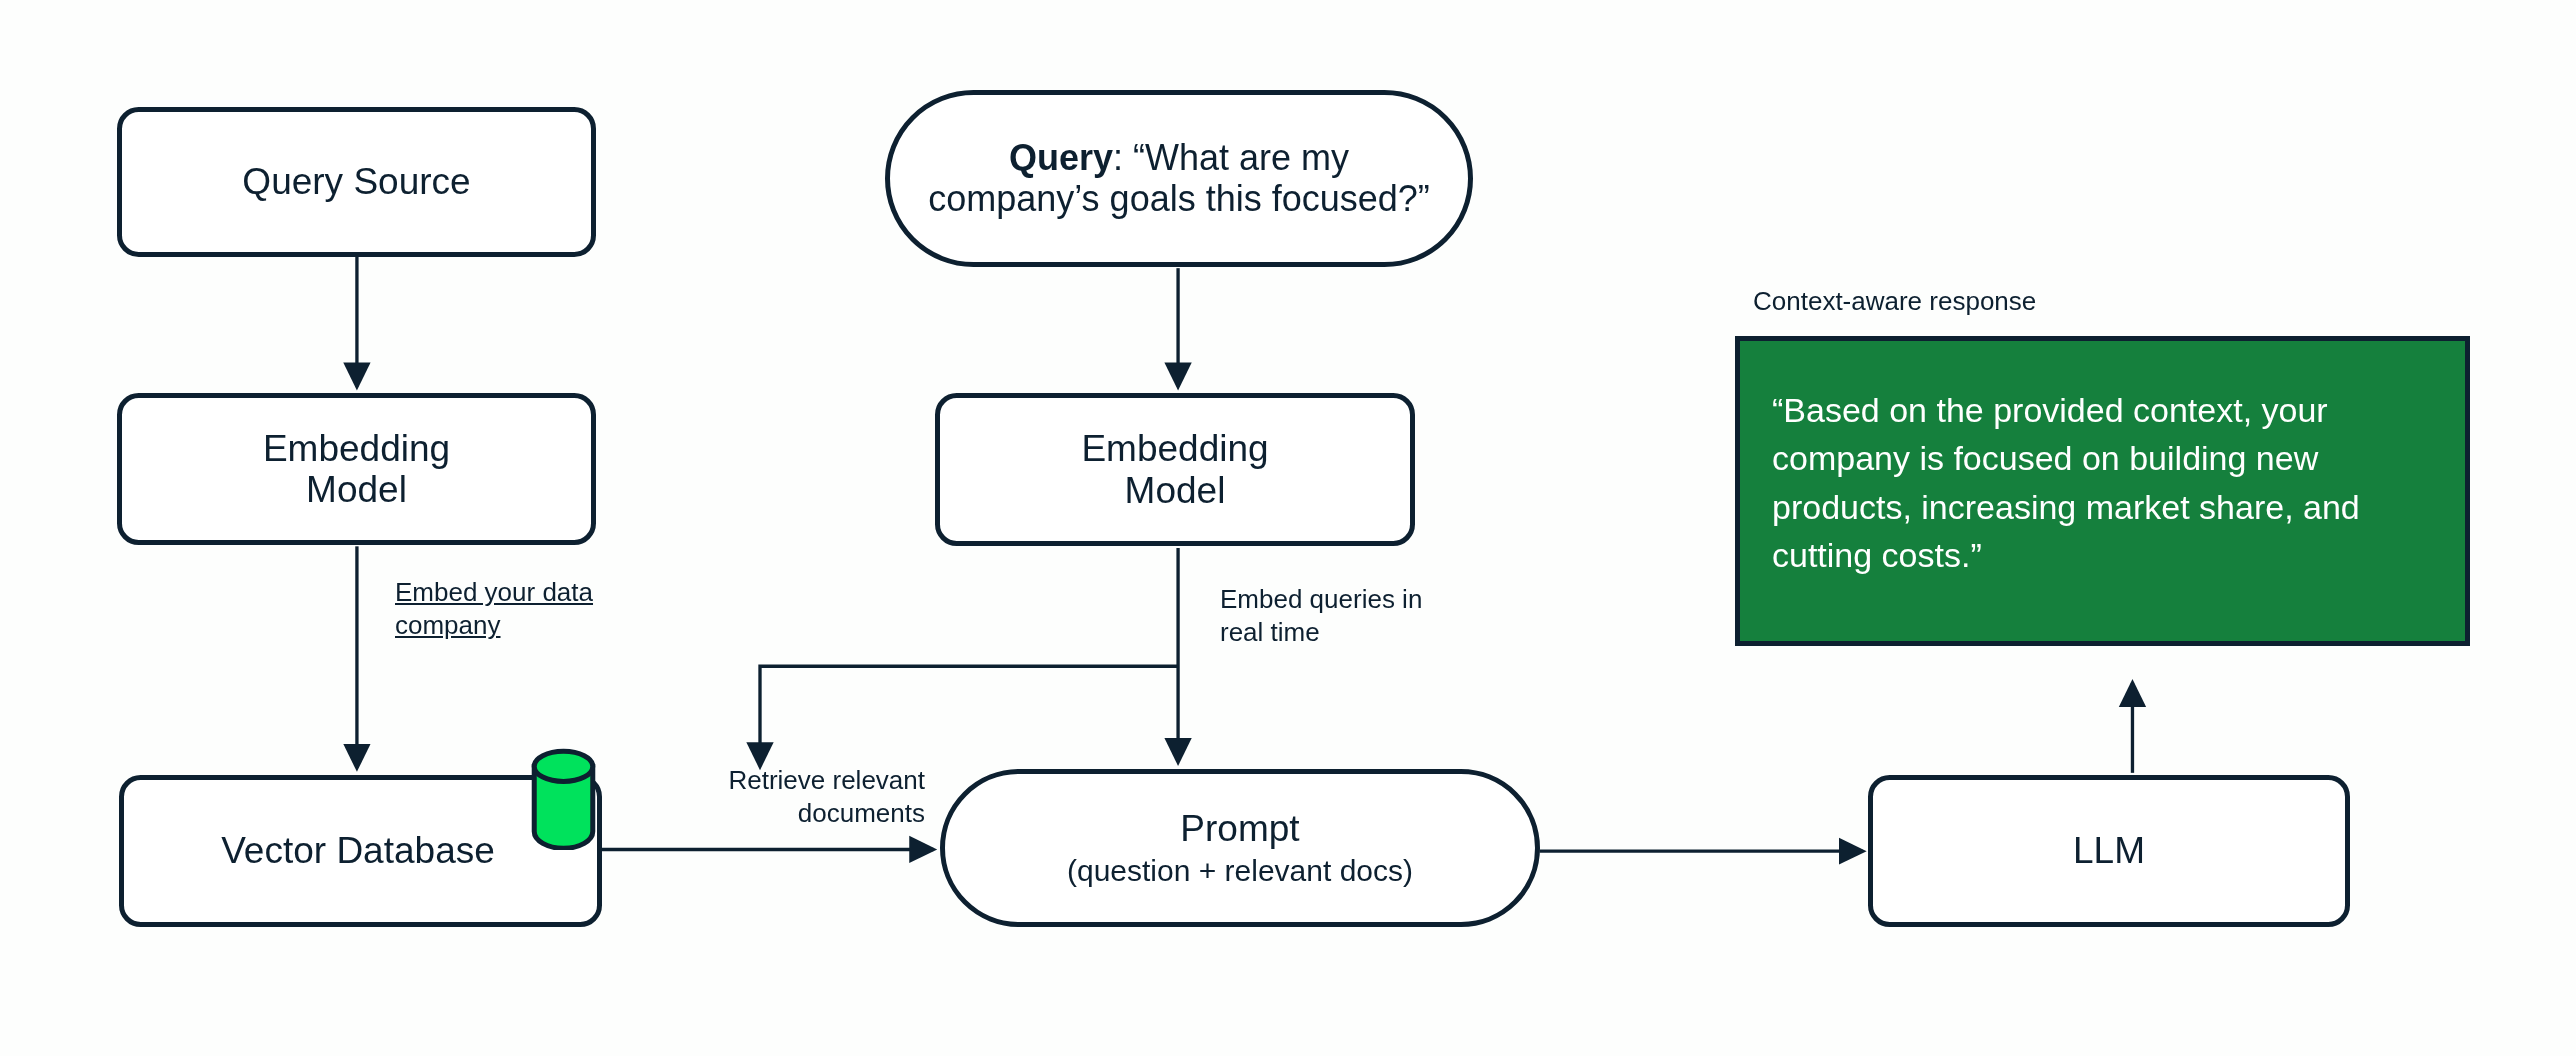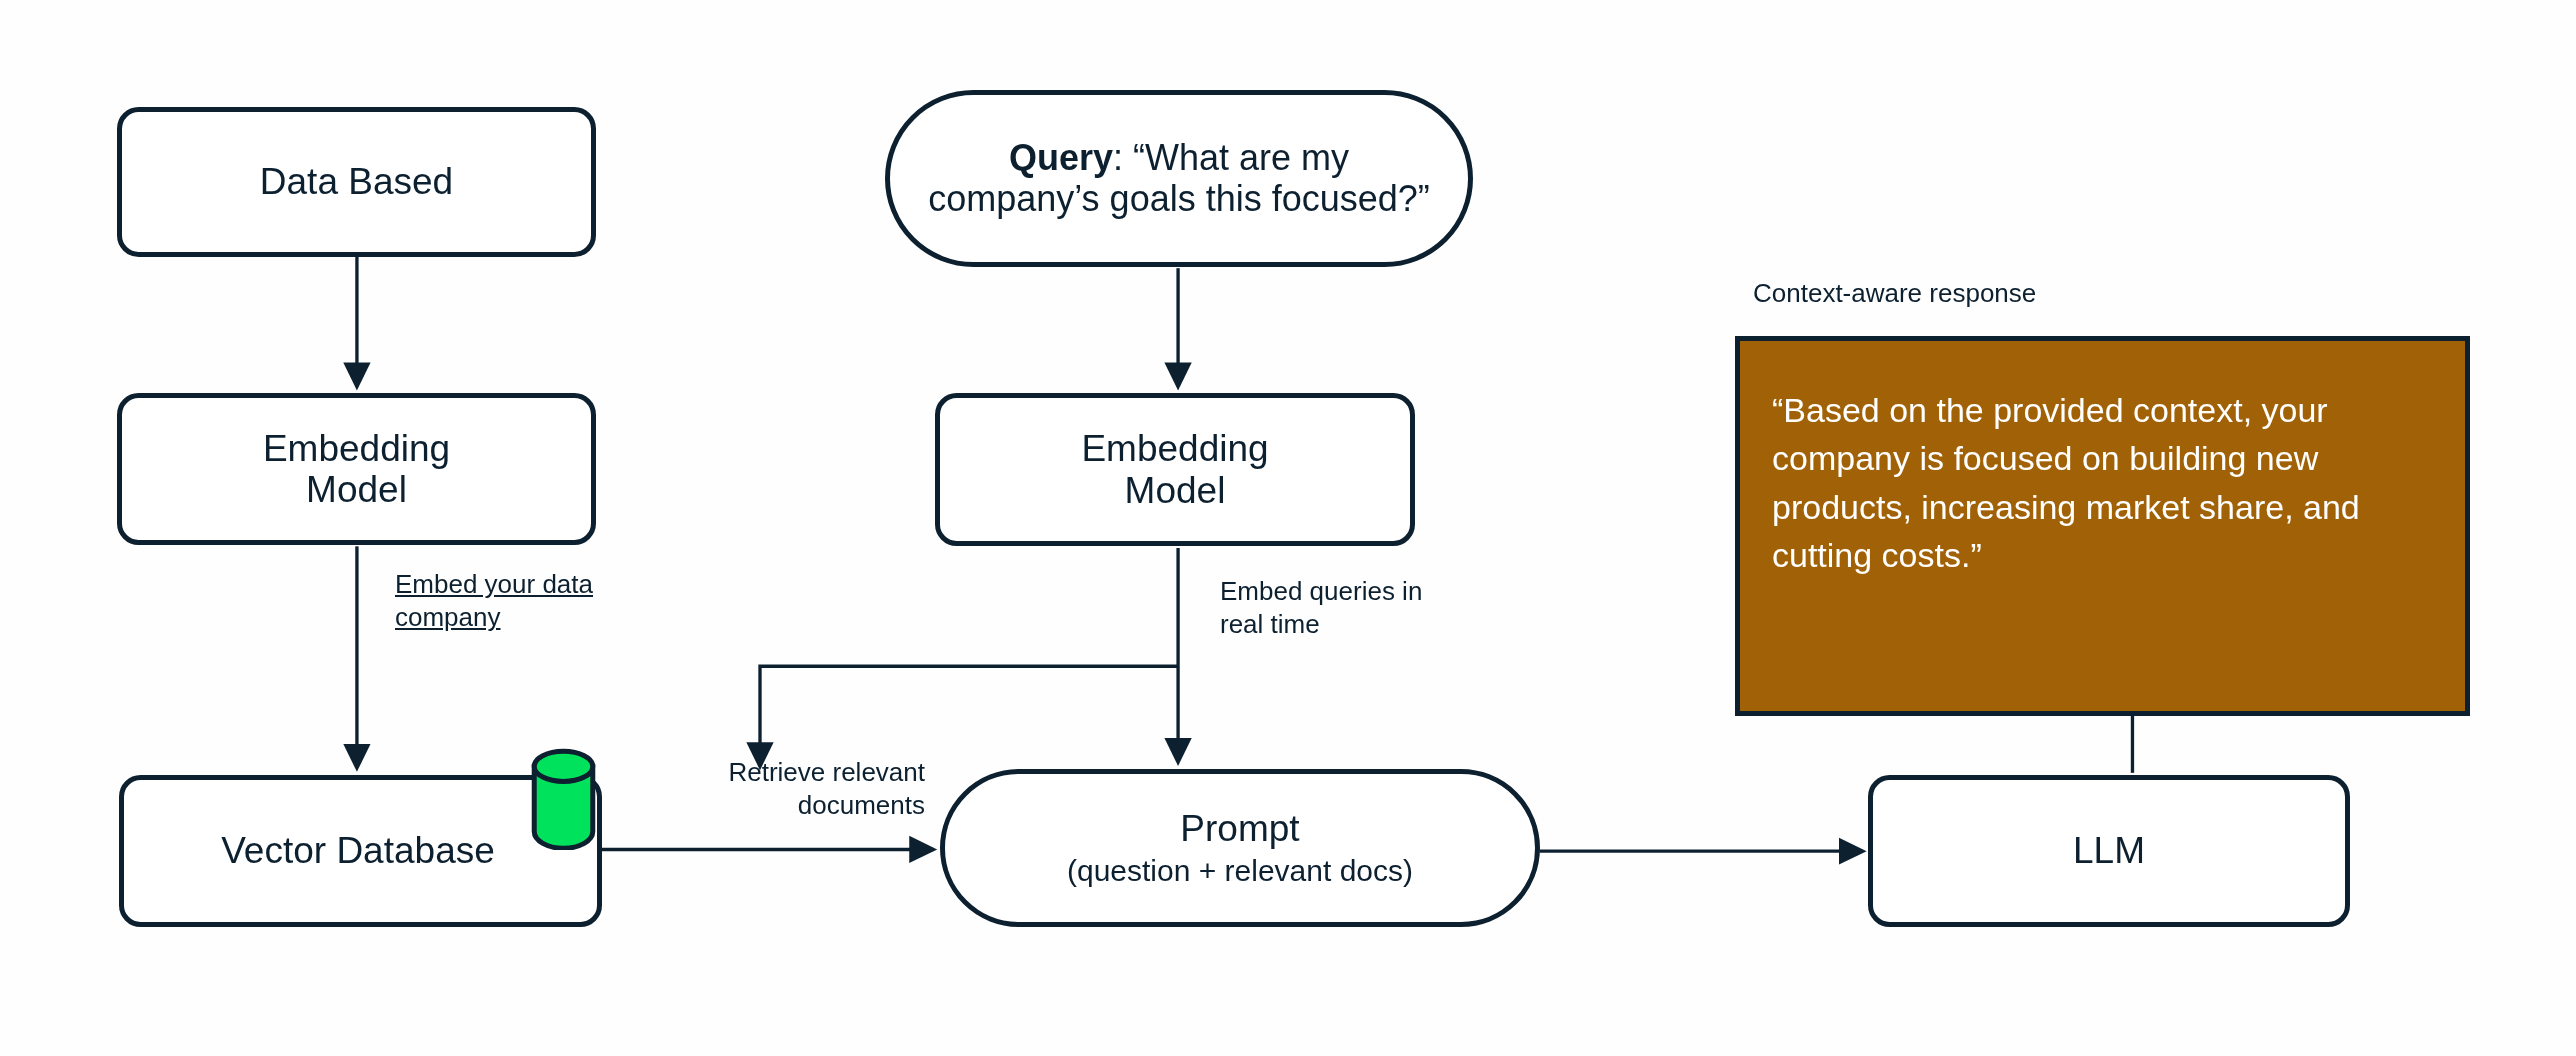--- a/index.html
+++ b/index.html
@@ -72,37 +72,38 @@
   }
   #node-prompt .prompt-title { font-size: 37px; }
   #node-prompt .prompt-sub { font-size: 30px; margin-top: 5px; }
   #node-llm {
     left: 1868px; top: 775px; width: 482px; height: 152px;
     font-size: 37px;
   }
 
   #node-response {
     position: absolute;
-    left: 1735px; top: 336px; width: 735px; height: 380px;
+    left: 1735px; top: 336px; width: 735px; height: 310px;
     box-sizing: border-box;
     border: 5px solid #0d2030;
-    background: #a16207;
+    background: #15803d;
     color: #ffffff;
     font-size: 34px;
     line-height: 1.42;
     padding: 45px 39px 25px 32px;
     z-index: 3;
   }
 
   .caption {
     position: absolute;
     color: #0d2030;
     font-size: 26px;
     line-height: 1.28;
     z-index: 4;
+    margin-top: 8px;
   }
   #caption-response { left: 1753px; top: 277px; }
   #caption-embed-offline { left: 395px; top: 568px; text-align: left; text-decoration: underline; }
   #caption-embed-realtime { left: 1220px; top: 575px; text-align: left; }
   #caption-retrieve {
     left: 625px; top: 756px; width: 300px; text-align: right;
   }
 
   .db-icon {
     position: absolute;
@@ -154,21 +155,21 @@
     <g>
       <line x1="1848" y1="1022" x2="2236" y2="1022" stroke="#0d2030" stroke-width="4" marker-end="url(#arrowhead)"></line>
     </g>
 
     <g>
       <line x1="2560" y1="928" x2="2560" y2="820" stroke="#0d2030" stroke-width="4" marker-end="url(#arrowhead)"></line>
     </g>
   </svg>
 
   <div class="node rounded" id="node-data-source">
-    <span class="node-label">Data Based</span>
+    <span class="node-label">Query Source</span>
   </div>
 
   <div class="node rounded" id="node-embed-left">
     <span>Embedding</span>
     <span>Model</span>
   </div>
 
   <div class="node rounded" id="node-vector-db">
     <span class="node-label">Vector Database</span>
   </div>

